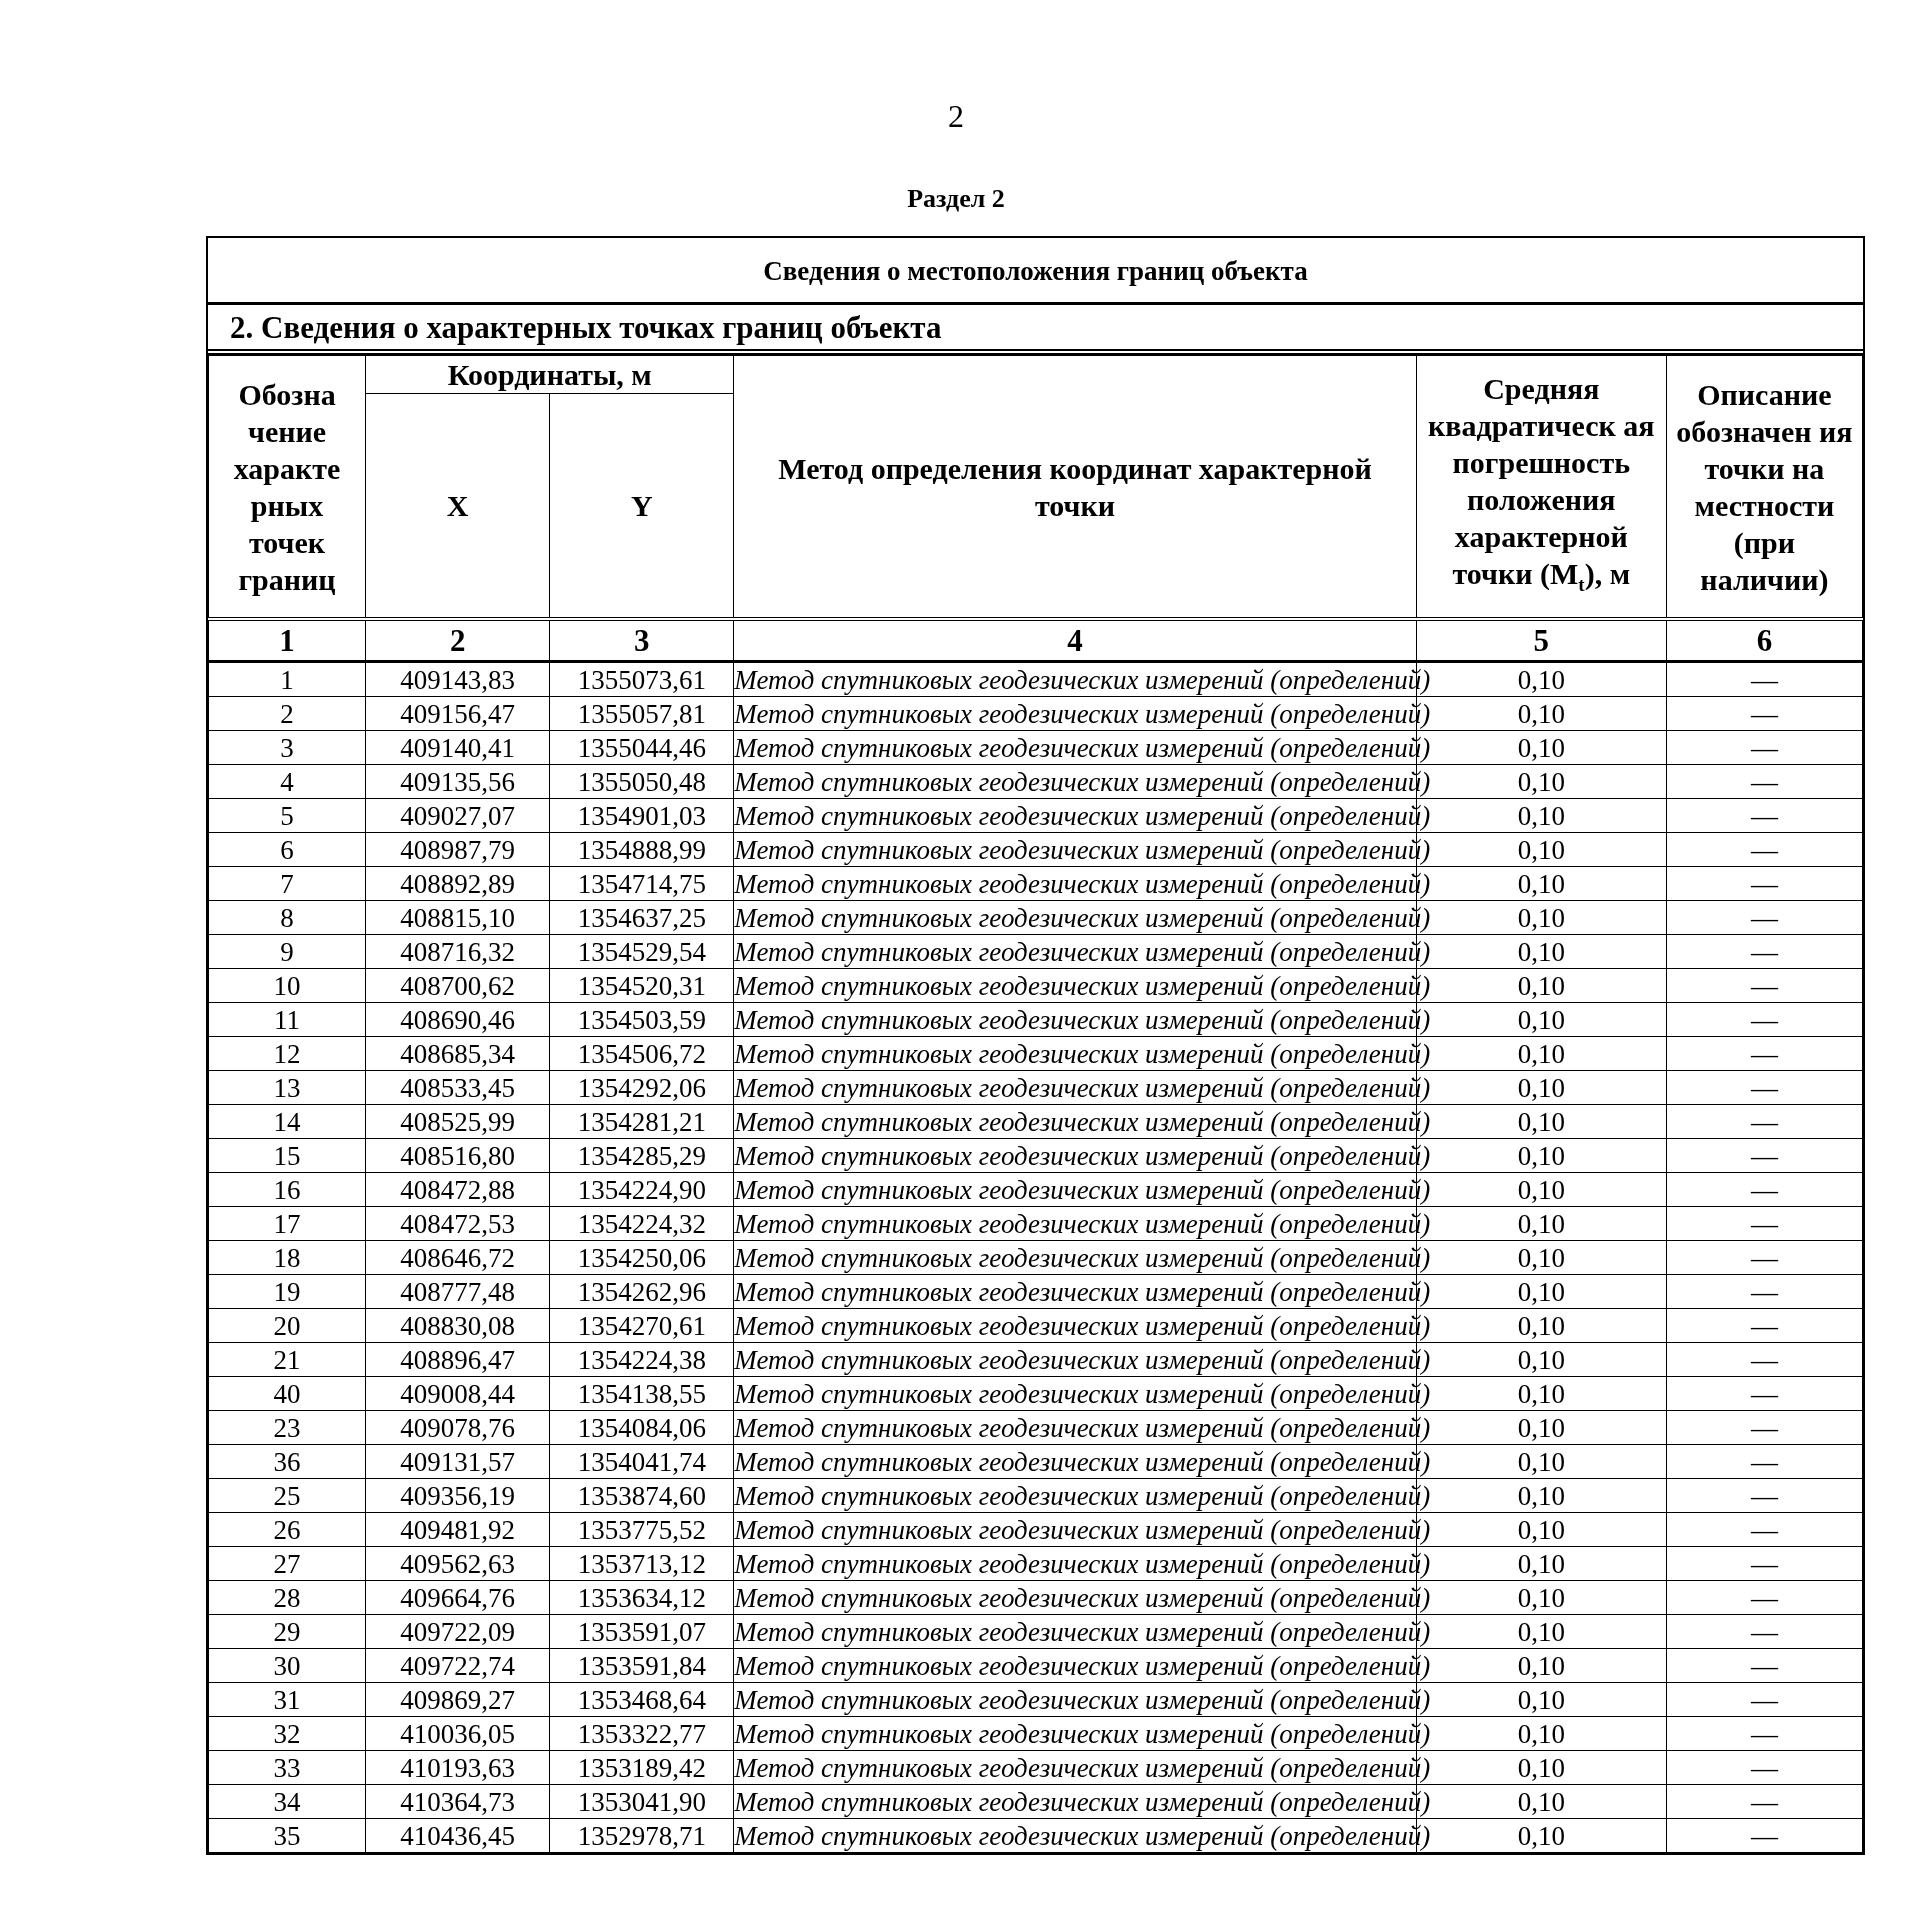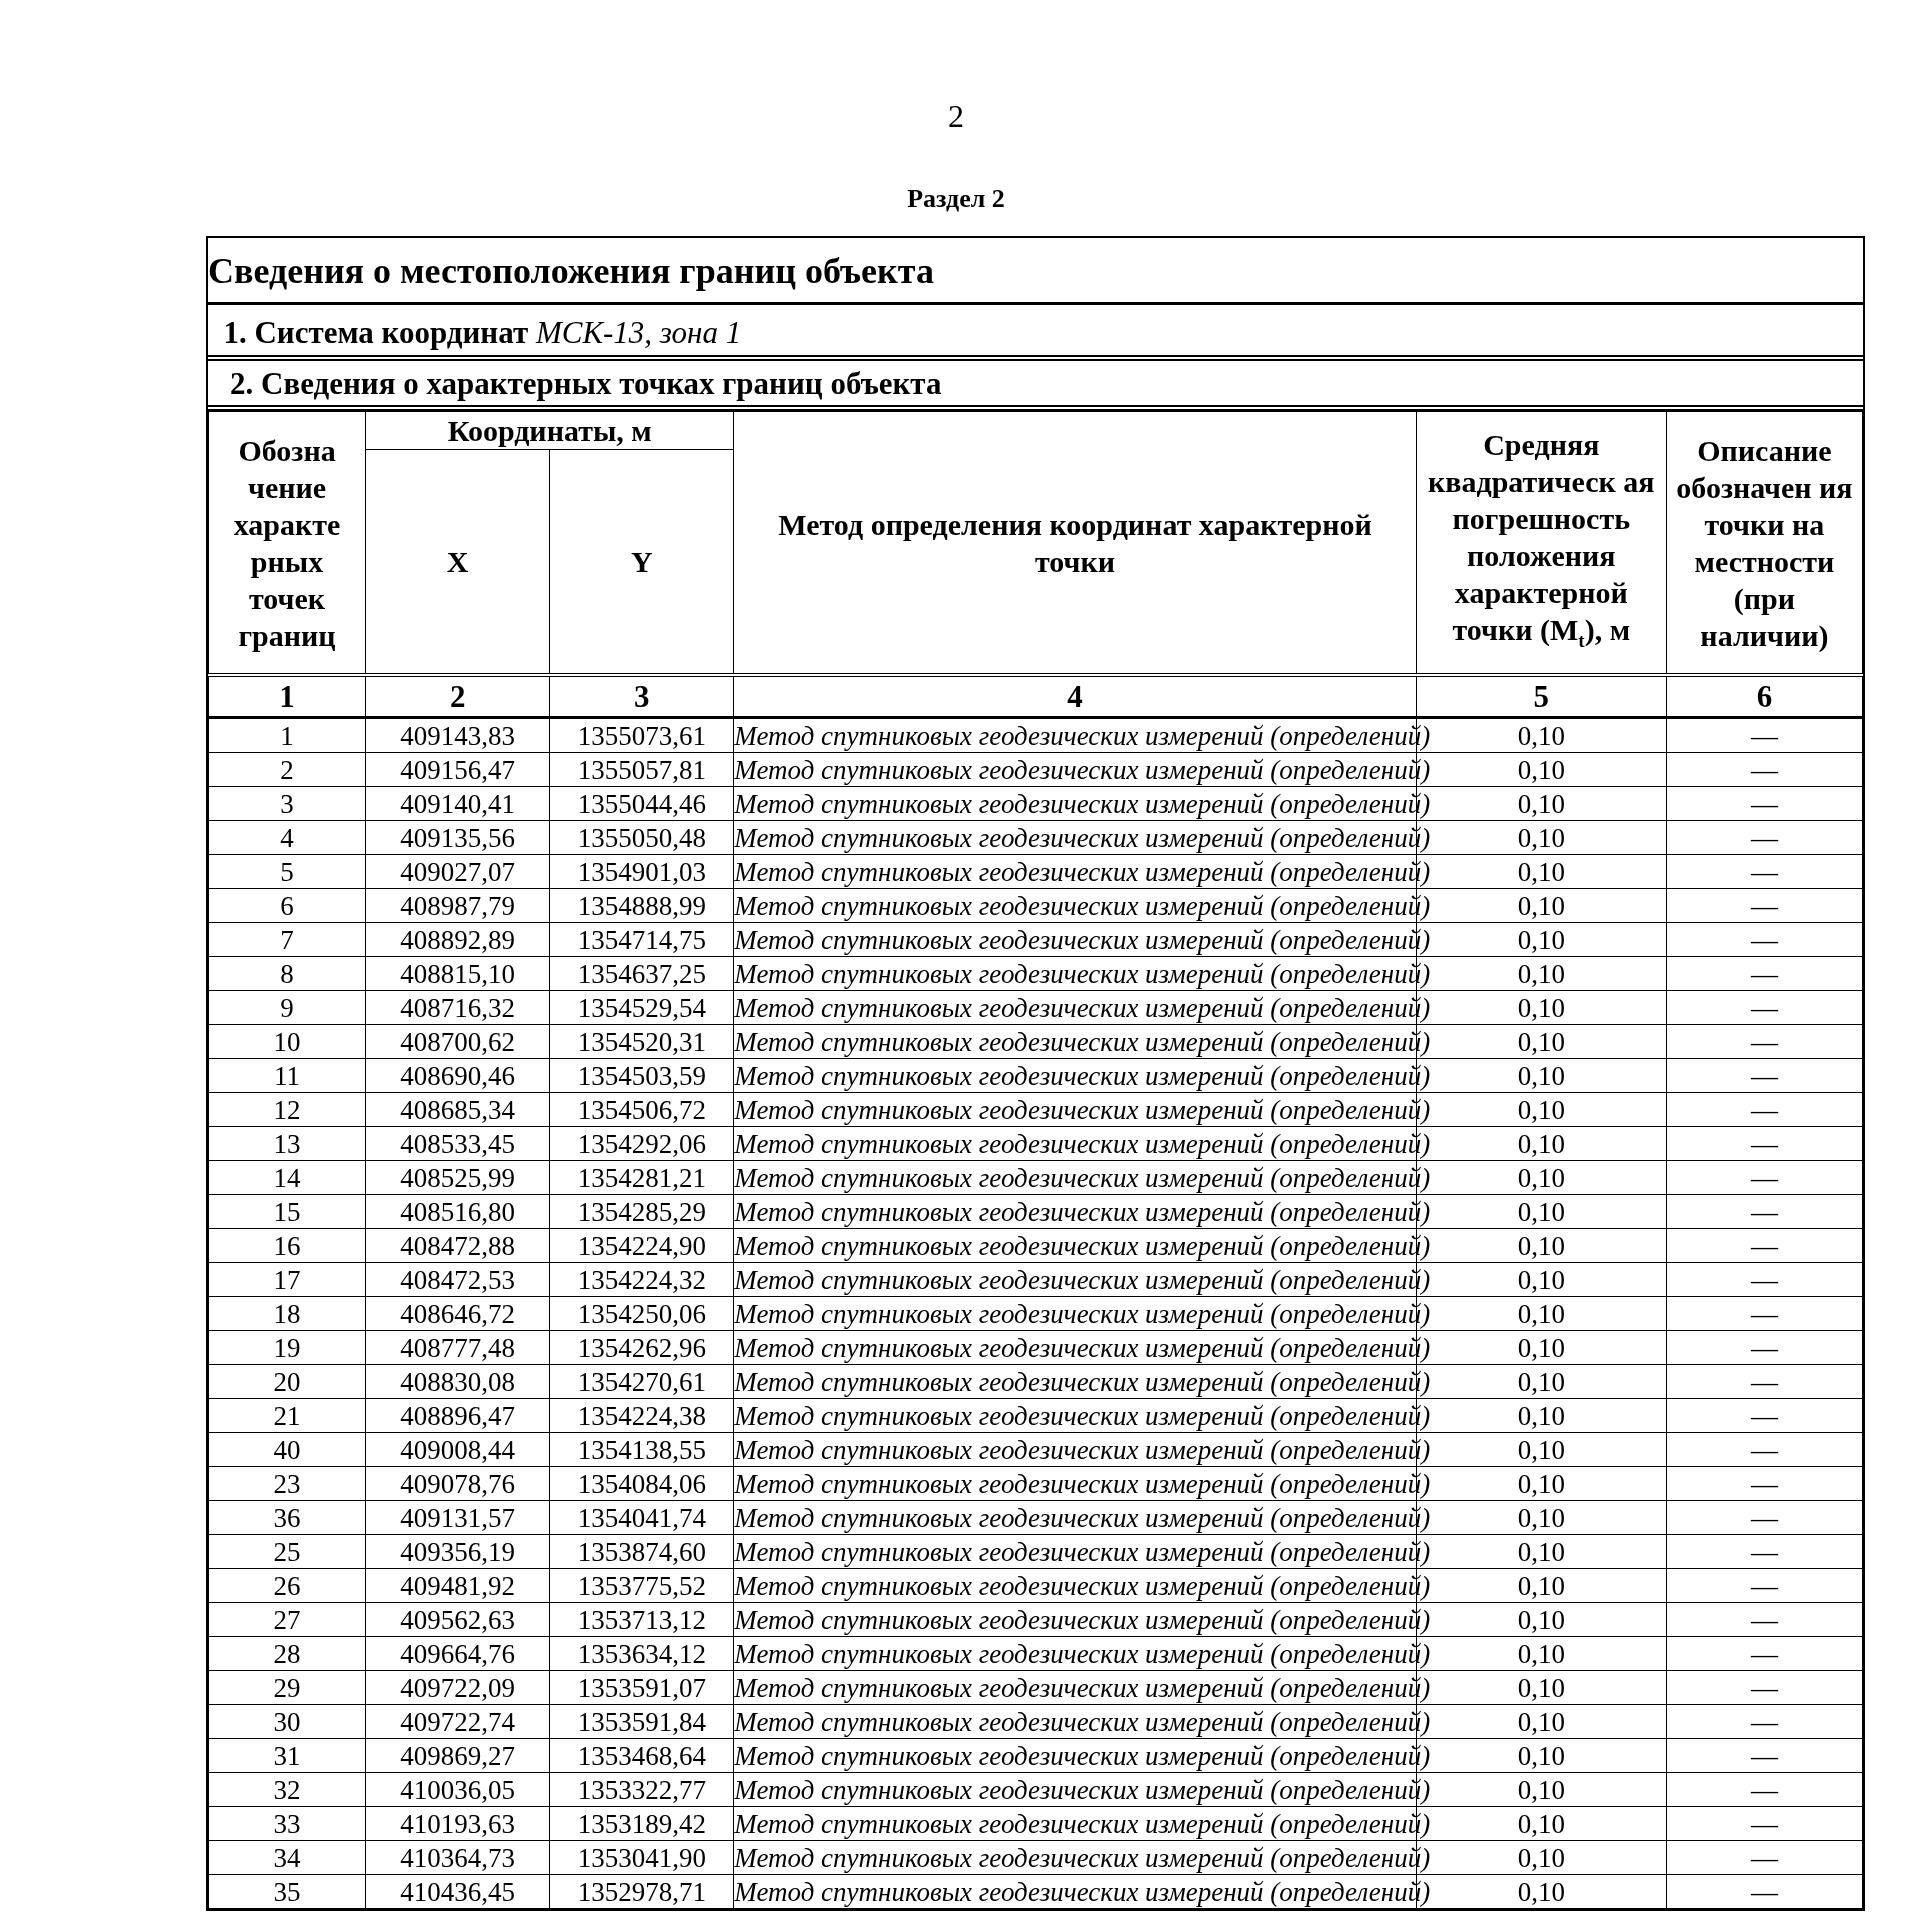--- a/index.html
+++ b/index.html
@@ -16,22 +16,22 @@
     text-align: center; font-size: 26px; font-weight: bold;
   }
   .frame {
     position: absolute; left: 206px; top: 236px; width: 1659px;
     border: 2.7px solid #000; box-sizing: border-box;
   }
   .frame-row {
     font-weight: bold; font-size: 31px; box-sizing: border-box;
   }
   .frame-title {
-    height: 67px; line-height: 67px; text-align: left;
-    border-bottom: 3.5px solid #000; font-size: 36px;
+    height: 67px; line-height: 67px; text-align: center;
+    border-bottom: 3.5px solid #000; font-size: 27px;
   }
   .frame-system {
     height: 56px; line-height: 56px; padding-left: 15.4px;
     border-bottom: 6.2px double #000;
   }
   .frame-system .italic { font-style: italic; font-weight: normal; }
   .frame-points {
     height: 50px; line-height: 46px; padding-left: 22px;
     border-bottom: 6.2px double #000;
   }
@@ -52,21 +52,20 @@
   sub.small { font-size: 19px; }
 </style>
 </head>
 <body>
 
 <div class="page-number">2</div>
 <div class="section-title">Раздел 2</div>
 
 <div class="frame">
   <div class="frame-row frame-title">Сведения о местоположения границ объекта</div>
-  <div class="frame-row frame-system"><span>1. Система координат </span><span class="italic">МСК-13, зона 1</span></div>
   <div class="frame-row frame-points">2. Сведения о характерных точках границ объекта</div>
 
   <table class="grid">
     <colgroup>
       <col style="width:157px">
         <col style="width:184px">
         <col style="width:184px">
       <col style="width:682px">
         <col style="width:250px">
         <col style="width:196px">

